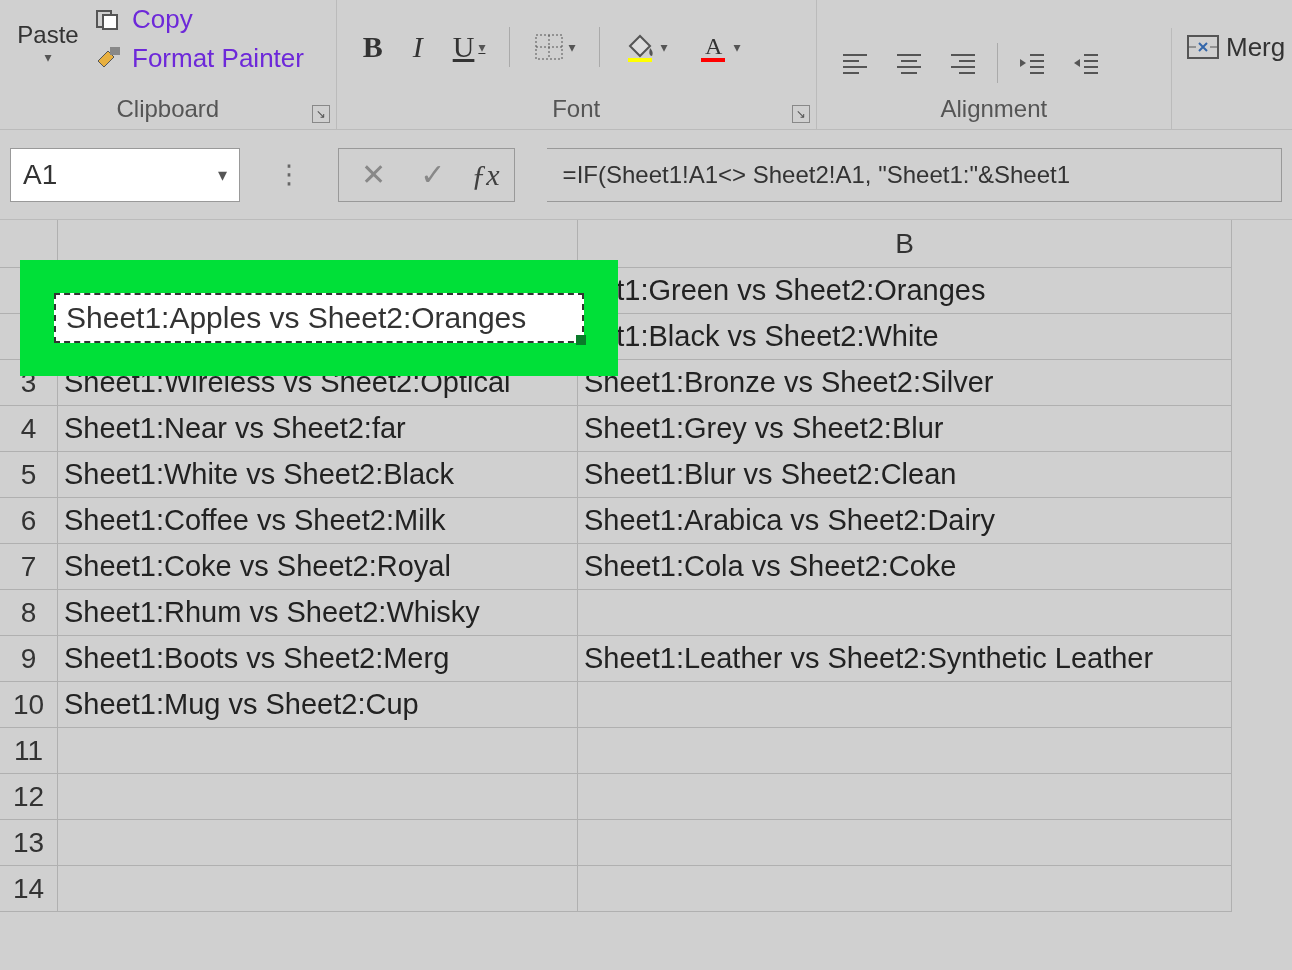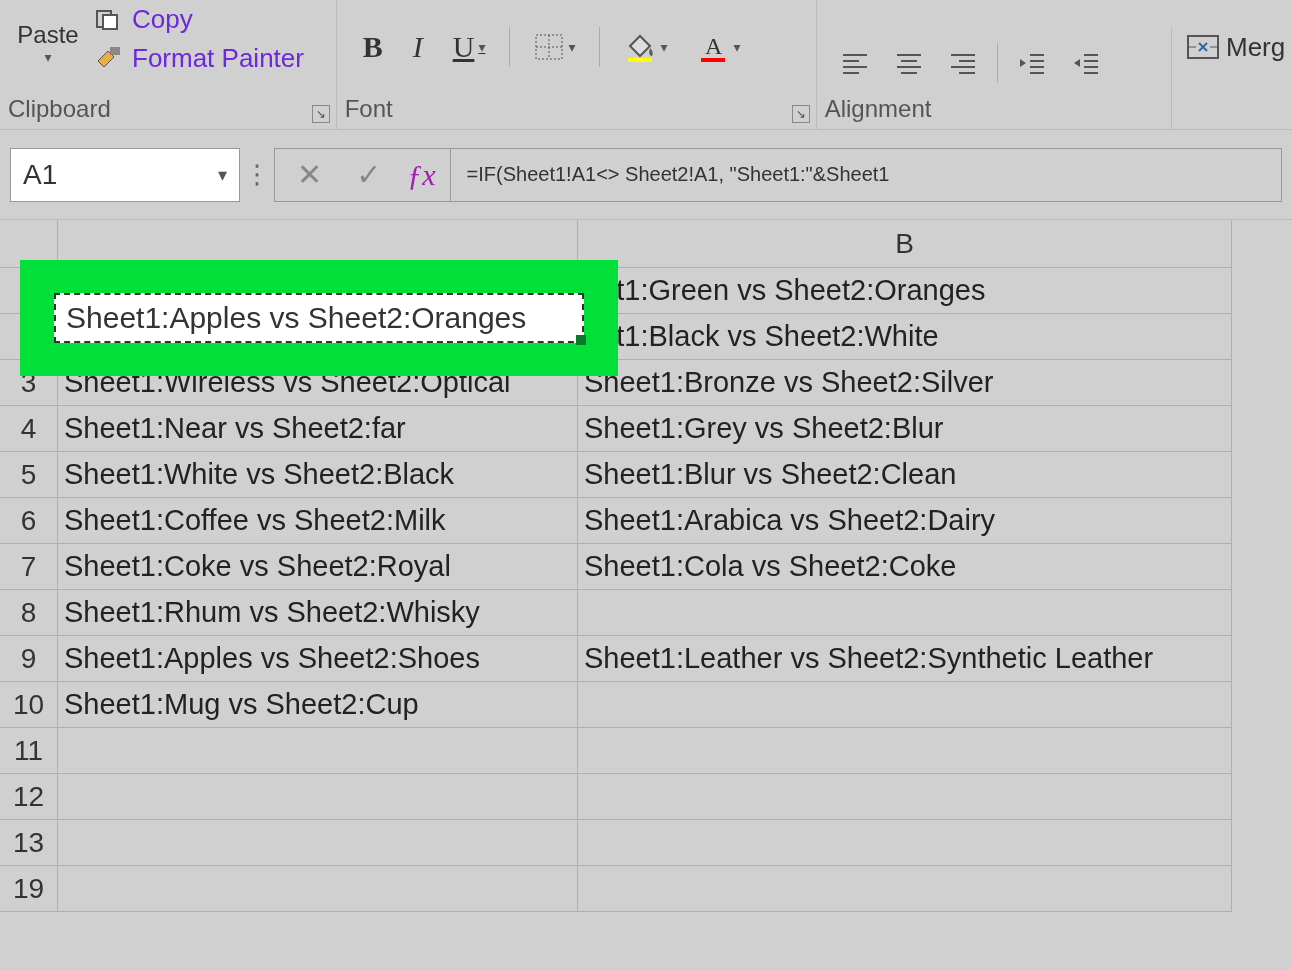--- a/index.html
+++ b/index.html
@@ -19,21 +19,21 @@
   }
   .ribbon-group {
     border-right: 1px solid #bbb;
     display: flex;
     flex-direction: column;
     justify-content: space-between;
     padding: 2px 8px 4px 8px;
     position: relative;
   }
   .ribbon-group-label {
-    text-align: left;
+    text-align: center;
     font-size: 24px;
     color: #555;
     padding-bottom: 2px;
   }
   .dialog-launcher {
     position: absolute;
     right: 6px;
     bottom: 6px;
     width: 18px;
     height: 18px;
@@ -65,38 +65,38 @@
   .sep { width:1px; height:40px; background:#aaa; }
 
   .align-group { width:380px;margin-top:28px; }
   .align-content { display:flex; align-items:center; gap:14px; height:90px; padding-left:10px; }
   .align-btn svg { display:block; }
 
   .merge-group { width:120px; border-right:none; }
   .merge-content { display:flex; align-items:center; gap:8px; height:90px; font-size:26px; }
 
   .formula-bar {
-    display:flex; align-items:center; gap:0;
+    display:flex; align-items:center; gap:32px;
     padding: 18px 10px;
     background:#d0d0d0;
     border-bottom:1px solid #bbb;
     height: 90px;
   }
   .name-box {
     width: 230px; height:54px; background:#fff; border:1px solid #999;
     display:flex; align-items:center; justify-content:space-between;
     padding:0 12px; font-size:28px;
   }
   .name-box .dd-arrow { font-size:18px; }
   .fb-mid { display:flex; align-items:center; gap:18px; border:1px solid #999; height:54px; padding:0 14px; }
   .fb-btn { font-size:30px; color:#888; cursor:pointer; padding:0 8px; }
-  .fx { font-style:italic; font-size:30px; font-family:"Times New Roman",serif; color:#a21caf;text-align:right; }
+  .fx { font-style:italic; font-size:30px; font-family:"Times New Roman",serif; color:#404040;text-align:right; }
   .formula-input {
     flex:1; height:54px; border:1px solid #999; border-left:none;
-    font-size:20px; padding:0 16px; display:flex; align-items:center;
+    font-size:24px; padding:0 16px; display:flex; align-items:center;
     background:#d0d0d0;
     white-space:nowrap; overflow:hidden;
   }
   .dots { font-size:26px; color:#666; padding:0 4px; }
 
   .grid-area { position:relative; background:#d0d0d0; }
   .grid { display:grid; grid-template-columns: 58px 520px 654px; }
   .col-header, .row-header, .cell {
     border-right:1px solid #b0b0b0;
     border-bottom:1px solid #b0b0b0;
@@ -318,35 +318,35 @@
       <div class="row-header">6</div>
       <div class="cell">Sheet1:Coffee vs Sheet2:Milk</div>
       <div class="cell">Sheet1:Arabica vs Sheet2:Dairy</div>
       <div class="row-header">7</div>
       <div class="cell">Sheet1:Coke vs Sheet2:Royal</div>
       <div class="cell">Sheet1:Cola vs Sheet2:Coke</div>
       <div class="row-header">8</div>
       <div class="cell">Sheet1:Rhum vs Sheet2:Whisky</div>
       <div class="cell"></div>
       <div class="row-header">9</div>
-      <div class="cell">Sheet1:Apples vs Sheet2:Shoes</div>
+      <div class="cell">Sheet1:Boots vs Sheet2:Merg</div>
       <div class="cell">Sheet1:Leather vs Sheet2:Synthetic Leather</div>
       <div class="row-header">10</div>
       <div class="cell">Sheet1:Mug vs Sheet2:Cup</div>
       <div class="cell"></div>
       <div class="row-header">11</div>
       <div class="cell"></div>
       <div class="cell"></div>
       <div class="row-header">12</div>
       <div class="cell"></div>
       <div class="cell"></div>
       <div class="row-header">13</div>
       <div class="cell"></div>
       <div class="cell"></div>
-      <div class="row-header">19</div>
+      <div class="row-header">14</div>
       <div class="cell"></div>
       <div class="cell"></div>
     </div>
 
   <div class="highlight-overlay">
     <div class="highlight-cell">
       <span>Sheet1:Apples vs Sheet2:Oranges</span>
       <div class="fill-handle"></div>
     </div>
   </div>

